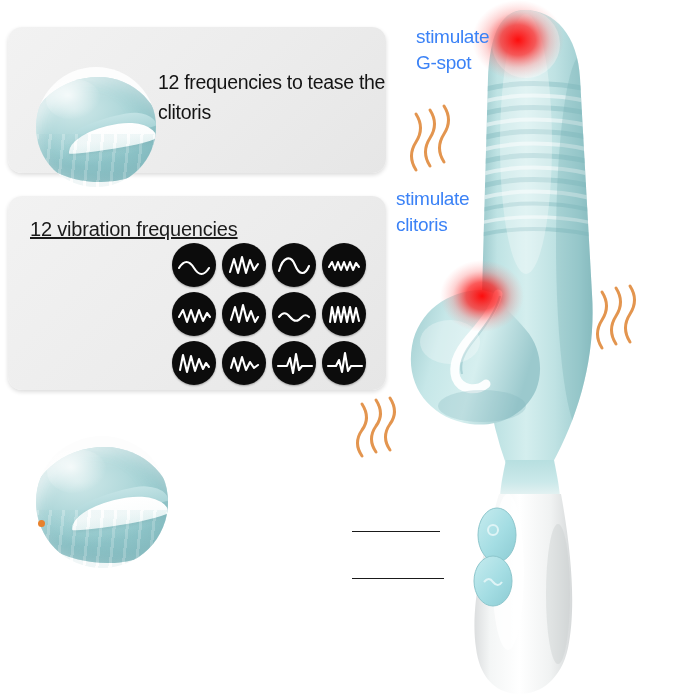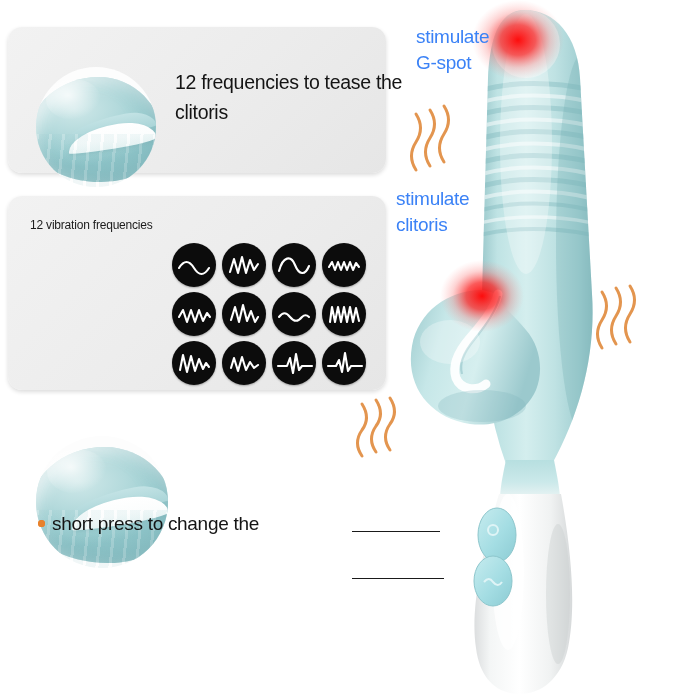--- a/index.html
+++ b/index.html
@@ -15,22 +15,23 @@
   .card{
     position:absolute;
     background:linear-gradient(135deg,#f2f2f2 0%,#ececec 55%,#e6e6e6 100%);
     border-radius:14px;
     box-shadow:0 2px 4px rgba(0,0,0,.14);
   }
   #card-one{left:8px;top:27px;width:378px;height:146px;}
   #card-two{left:8px;top:196px;width:378px;height:194px;}
 
   .card-title{
-    position:absolute;color:#1b1b1b;font-size:12px;letter-spacing:-.2px;
+    position:absolute;color:#1b1b1b;font-size:20px;letter-spacing:-.2px;
     white-space:nowrap;
+    text-decoration:underline;
   }
   .card-text{
     position:absolute;color:#141414;font-size:19.5px;line-height:30px;
     letter-spacing:-.3px;width:250px;
   }
 
   
   .inset{
     position:absolute;border-radius:50%;overflow:hidden;
     background:#fdfdfd;
@@ -119,21 +120,21 @@
 <div class="stage">
 
   <div class="card" id="card-one">
     <div class="inset" id="inset-one">
       <div class="blob"></div>
       <div class="lip"></div>
       <div class="cleft"></div>
       <div class="ridges"></div>
       <div class="gloss"></div>
     </div>
-    <div class="card-text" style="left:167px;top:40px;">12 frequencies to tease the clitoris</div>
+    <div class="card-text" style="left:150px;top:40px;">12 frequencies to tease the clitoris</div>
   </div>
 
   <div class="card" id="card-two">
     <div class="card-title" style="left:22px;top:22px;">12 vibration frequencies</div>
     <div class="inset" id="inset-two">
       <div class="blob"></div>
       <div class="lip"></div>
       <div class="cleft"></div>
       <div class="ridges"></div>
       <div class="gloss"></div>
@@ -325,22 +326,18 @@
 
   <div class="callout" id="callout-gspot">stimulate
 G-spot</div>
   <div class="callout" id="callout-clitoris">stimulate
 clitoris</div>
 
   <div id="instructions">
     <div class="bullet-row">
       <span class="dot"></span>
     </div>
-    <div class="bullet-row">
-      <span class="dot"></span>
-      <span>short press to change the</span>
-    </div>
   </div>
 
   <div class="leader" id="leader-one"></div>
   <div class="leader" id="leader-two"></div>
 
 </div>
 
 </body></html>

